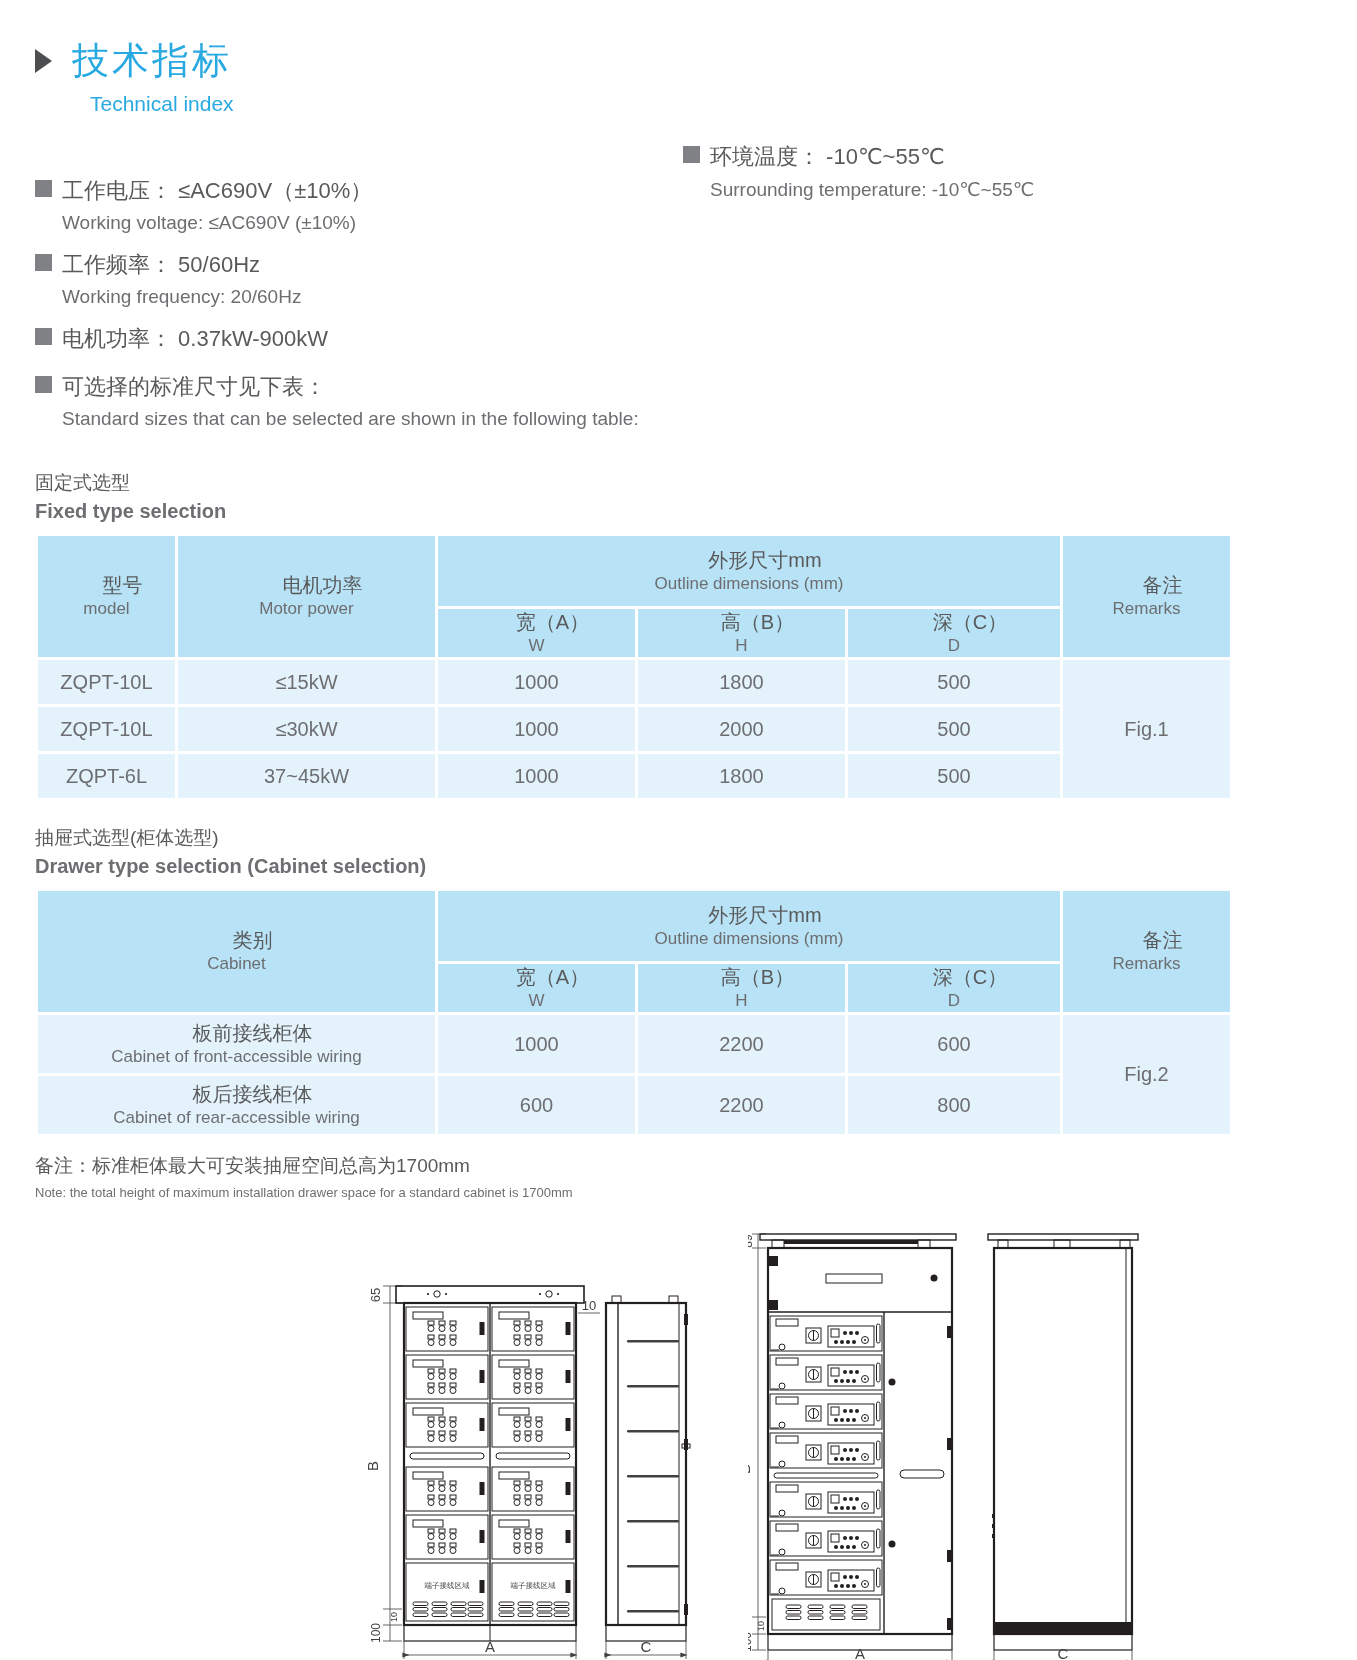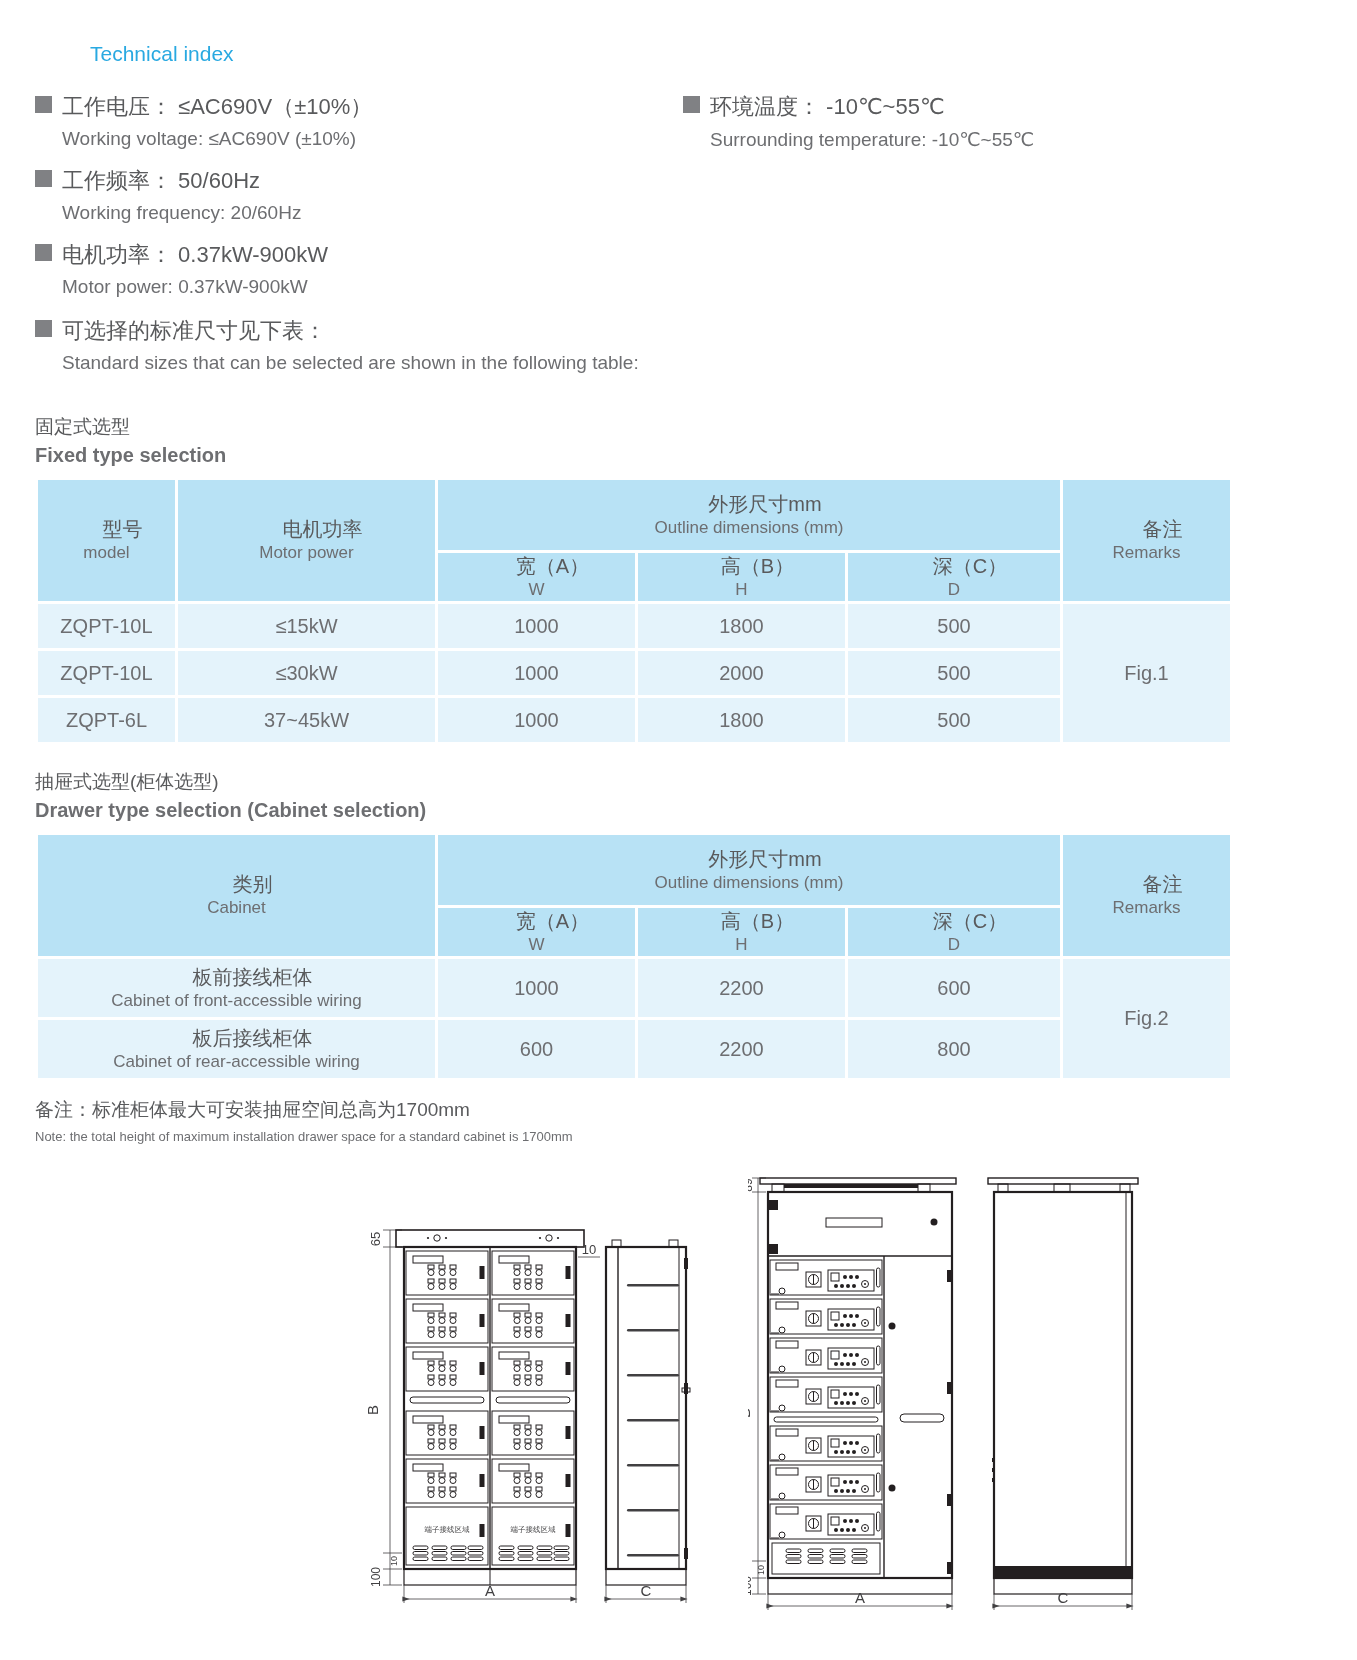--- a/index.html
+++ b/index.html
@@ -8,21 +8,21 @@
     font-family:"Liberation Sans","DejaVu Sans",sans-serif;color:#6d6e71;
   }
   .page{padding:36px 35px 0 35px;}
   
   .title-row{display:flex;align-items:center;gap:20px;margin-left:0;}
   .tri{width:0;height:0;border-left:17px solid #4d4e50;border-top:12px solid transparent;border-bottom:12px solid transparent;}
   .title-cn{font-size:37px;color:#29a9e1;letter-spacing:3px;}
   .title-en{font-size:21px;color:#29a9e1;margin:6px 0 0 55px;}
   
   .specs{display:flex;margin-top:26px;}
-  .spec-col-left{width:648px;}
+  .spec-col-left{width:648px;margin-top:34px;}
   .spec-col-right{flex:1;}
   .spec-item{margin-bottom:12px;}
   .spec-cn-row{display:flex;align-items:flex-start;}
   .bullet{width:17px;height:17px;background:#808184;flex:0 0 17px;margin:4px 10px 0 0;}
   .spec-cn{font-size:22px;color:#595a5c;}
   .spec-en{font-size:19px;color:#6d6e71;margin:6px 0 16px 27px;}
   .sizes-note{margin-top:18px;}
   
   .sec{margin-top:24px;}
   .sec-cn{font-size:19px;color:#595a5c;}
@@ -46,20 +46,24 @@
   
   .figures{display:flex;gap:48px;margin:14px 0 0 305px;}
   .figblock{display:flex;flex-direction:column;align-items:center;}
   svg text{font-family:"Liberation Sans","DejaVu Sans",sans-serif;fill:#414042;}
 </style>
 </head>
 <body>
 
 <div class="page">
 
+  <div class="title-row">
+    <span class="tri"></span>
+    <span class="title-cn">技术指标</span>
+  </div>
   <div class="title-en">Technical index</div>
 
   <div class="specs">
     <div class="spec-col-left">
       <div class="spec-item">
         <div class="spec-cn-row">
             <span class="bullet"></span>
           <span class="spec-cn">工作电压： ≤AC690V（±10%）</span>
           </div>
         <div class="spec-en">Working voltage: ≤AC690V (±10%)</div>
@@ -69,21 +73,20 @@
             <span class="bullet"></span>
           <span class="spec-cn">工作频率： 50/60Hz</span>
           </div>
         <div class="spec-en">Working frequency: 20/60Hz</div>
       </div>
       <div class="spec-item">
         <div class="spec-cn-row">
             <span class="bullet"></span>
           <span class="spec-cn">电机功率： 0.37kW-900kW</span>
           </div>
-        <div class="spec-en">Motor power: 0.37kW-900kW</div>
       </div>
       <div class="spec-item sizes-note">
         <div class="spec-cn-row">
             <span class="bullet"></span>
           <span class="spec-cn">可选择的标准尺寸见下表：</span>
           </div>
         <div class="spec-en">Standard sizes that can be selected are shown in the following table:</div>
       </div>
     </div>
     <div class="spec-col-right">

